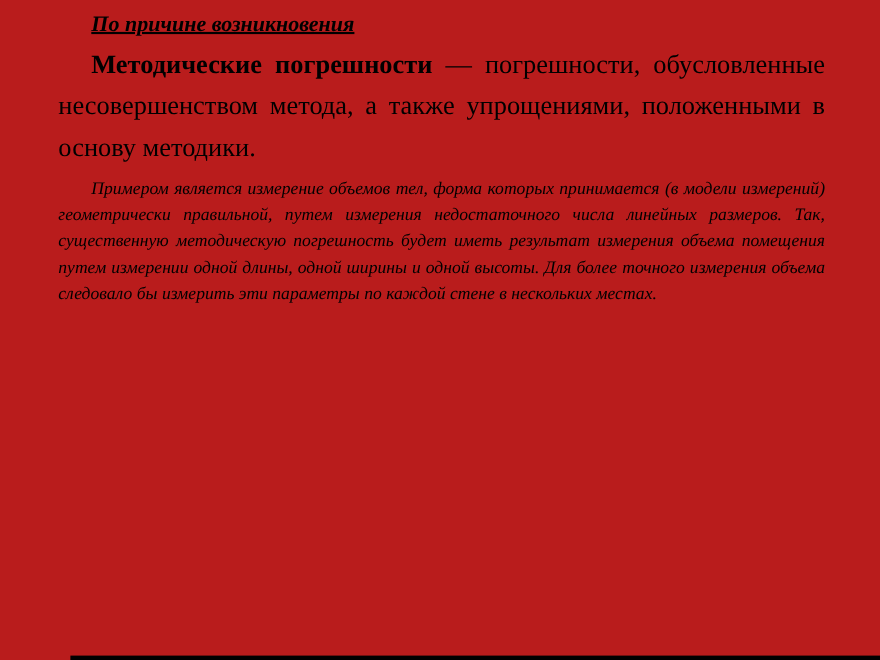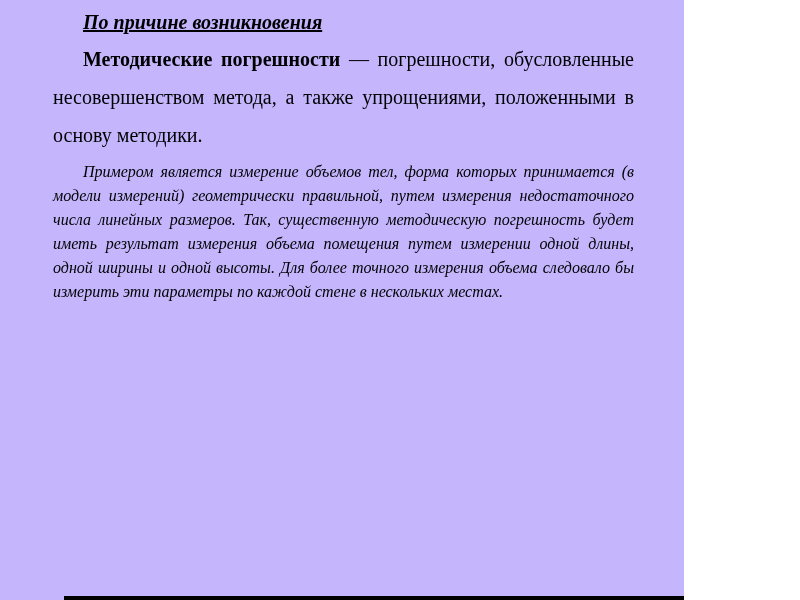--- a/index.html
+++ b/index.html
@@ -2,44 +2,44 @@
 <html><head>
 <meta charset="utf-8">
 <style>
   html, body {
     margin: 0;
     padding: 0;
     background: #ffffff;
   }
   #canvas {
     position: relative;
-    width: 684px;
+    width: 800px;
     height: 600px;
-    background: #c4b5fd;
+    background: #b91c1c;
     overflow: hidden;
     font-family: "Liberation Serif", "DejaVu Serif", serif;
     color: #000000;
   }
   .slide {
     position: absolute;
     top: 0; left: 0; right: 0; bottom: 0;
     padding: 8px 50px 0 53px;
     box-sizing: border-box;
   }
   .heading {
     font-size: 20px;
     line-height: 24px;
     font-weight: bold;
     font-style: italic;
     text-decoration: underline;
     text-indent: 30px;
     margin: 2px 0 0 0;
   }
   .para-wide {
-    font-size: 20px;
+    font-size: 24px;
     line-height: 38px;
     text-align: justify;
     text-indent: 30px;
     margin: 0;
   }
   .para-wide .lead {
     font-weight: bold;
   }
   .para-italic {
     font-style: italic;

